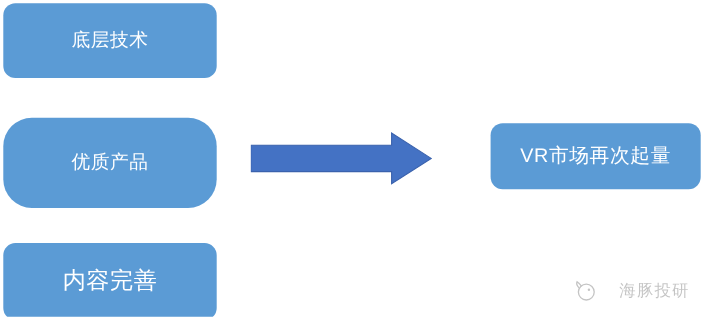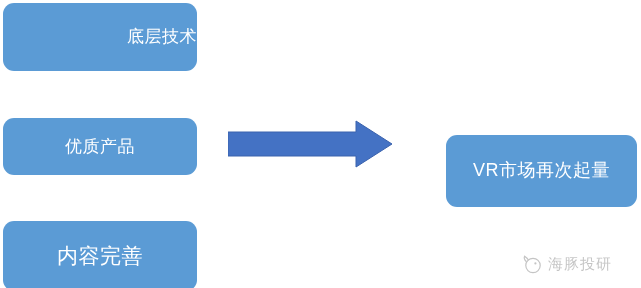--- a/index.html
+++ b/index.html
@@ -34,45 +34,45 @@
     text-align: center;
     line-height: 1.28;
     letter-spacing: 0.5px;
     user-select: none;
   }
   .card .line {
     display: block;
     white-space: nowrap;
   }
 
-  .card-tech   { left: 3px;   top: 3px;   width: 194px; height: 68px;  font-size: 17px; align-items: flex-end; }
-  .card-prod   { left: 3px;   top: 118px; width: 194px; height: 57px;  font-size: 17px; }
+  .card-tech   { left: 3px;   top: 3px;   width: 194px; height: 68px;  font-size: 17px; }
+  .card-prod   { left: 3px;   top: 107px; width: 194px; height: 82px;  font-size: 17px; border-radius: 26px; }
   .card-content{ left: 3px;   top: 221px; width: 194px; height: 70px;  font-size: 21px; }
-  .card-result { left: 446px; top: 112px; width: 191px; height: 72px;  font-size: 18px; margin-top: 23px; }
+  .card-result { left: 446px; top: 112px; width: 191px; height: 60px;  font-size: 18px; }
 
   
   .arrow-wrap {
     position: absolute;
     left: 228px;
     top: 118px;
     width: 166px;
     height: 52px;
   }
   .arrow-wrap svg { display: block; }
 
   
   .watermark {
     position: absolute;
     left: 522px;
     top: 249px;
     width: 115px;
     height: 30px;
     display: flex;
     align-items: center;
-    gap: 5px;
+    gap: 20px;
     opacity: 0.30;
     user-select: none;
   }
   .watermark-logo {
     width: 21px;
     height: 21px;
     flex: 0 0 21px;
   }
   .watermark-text {
     font-size: 15px;

